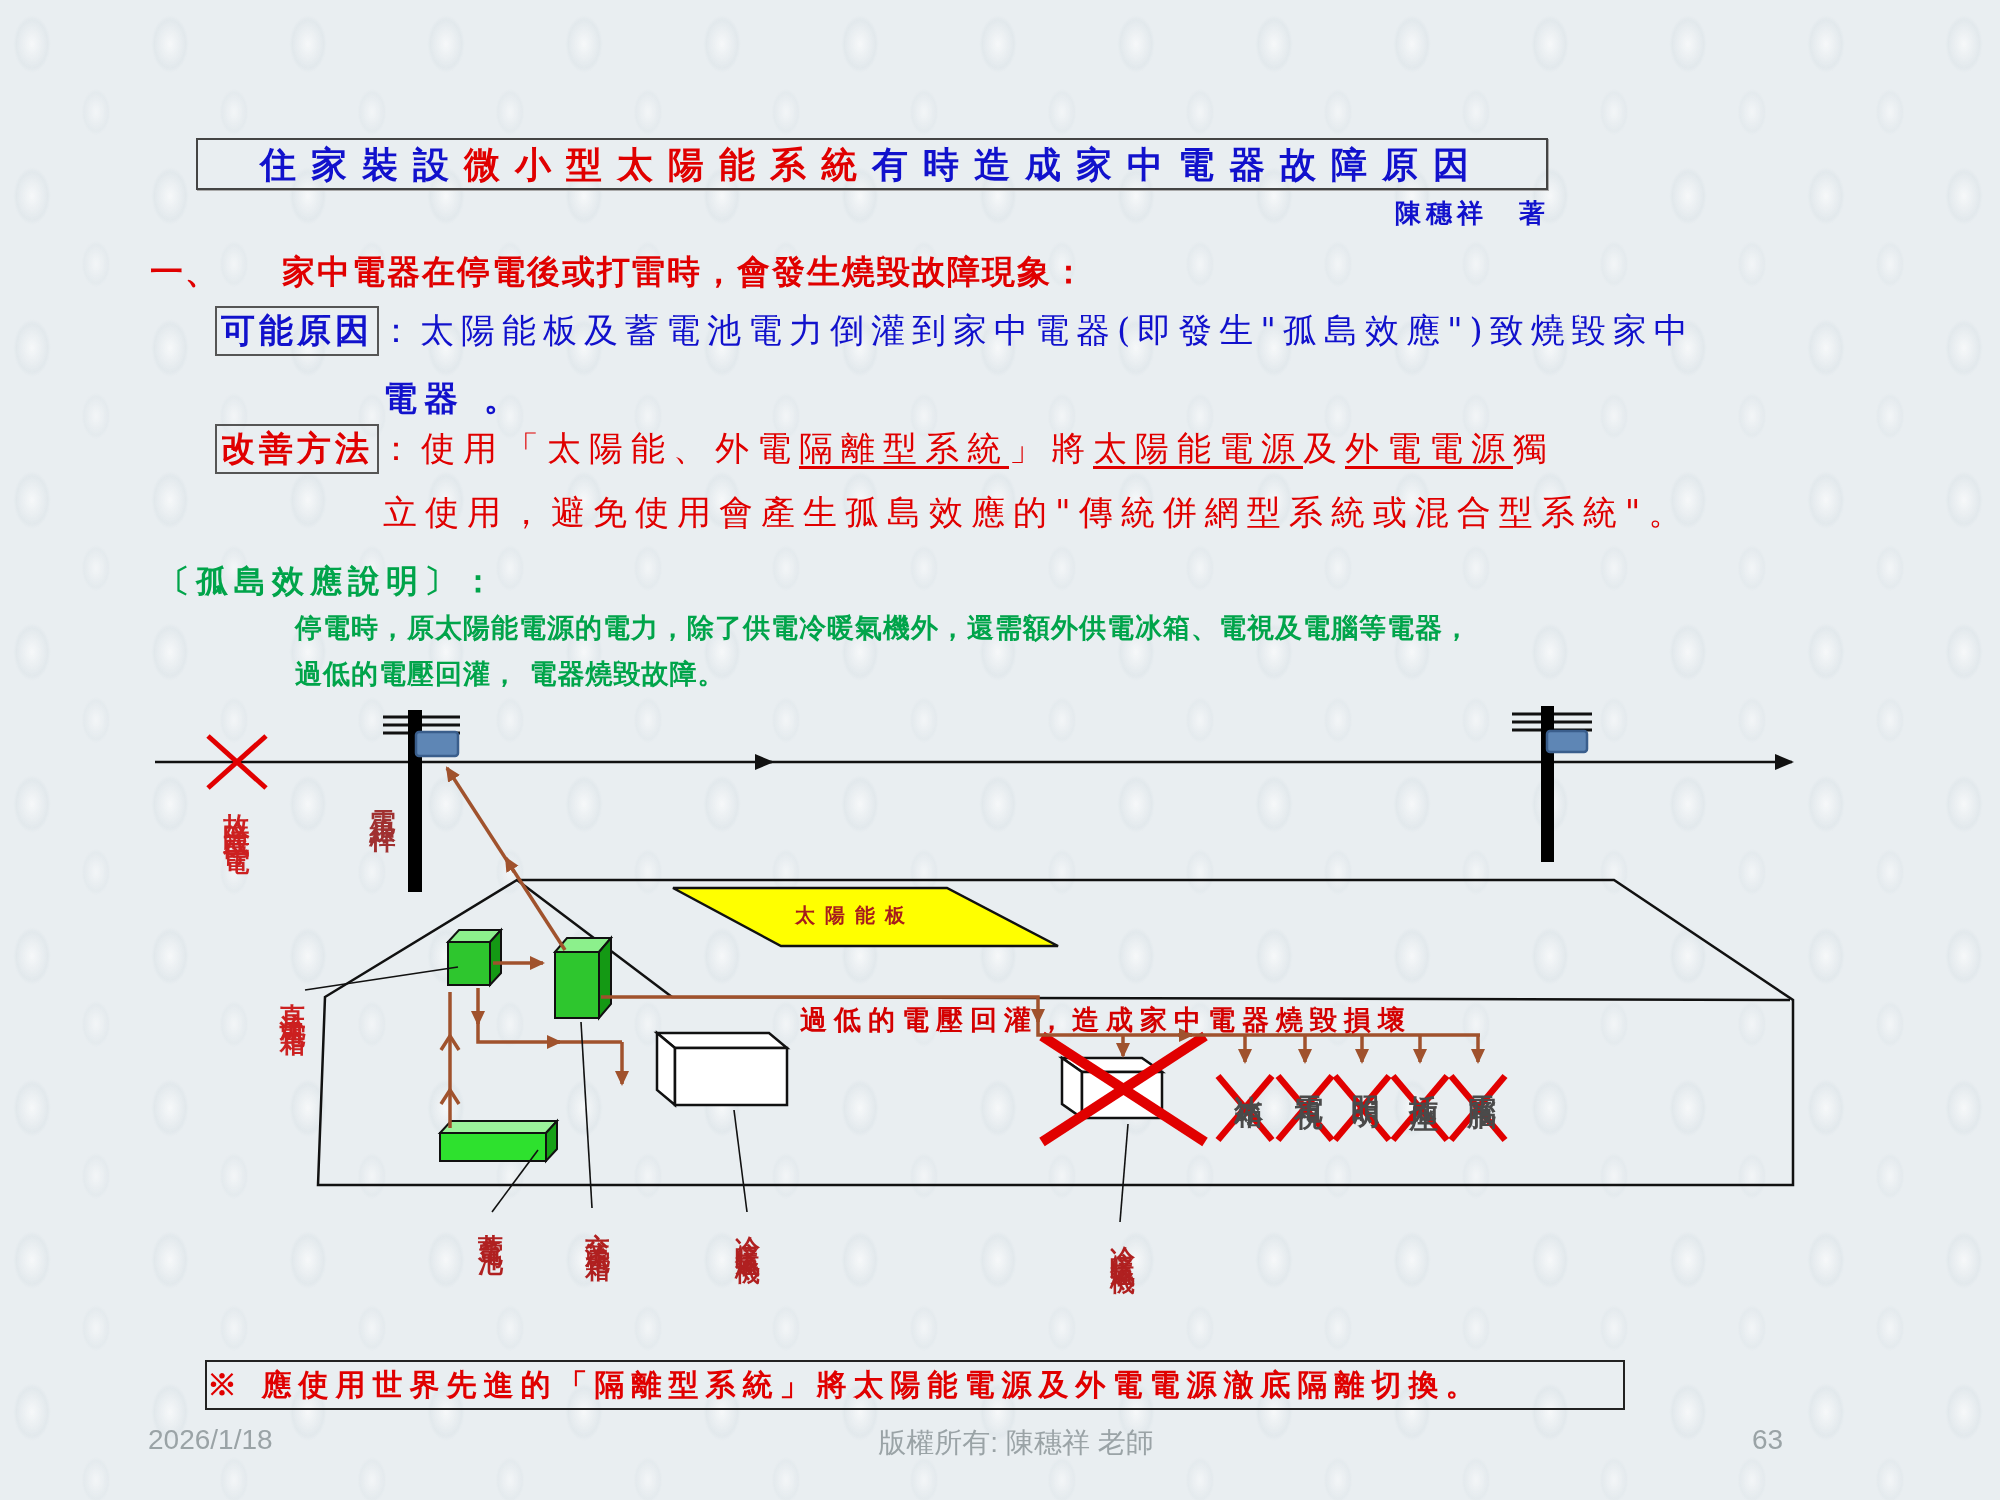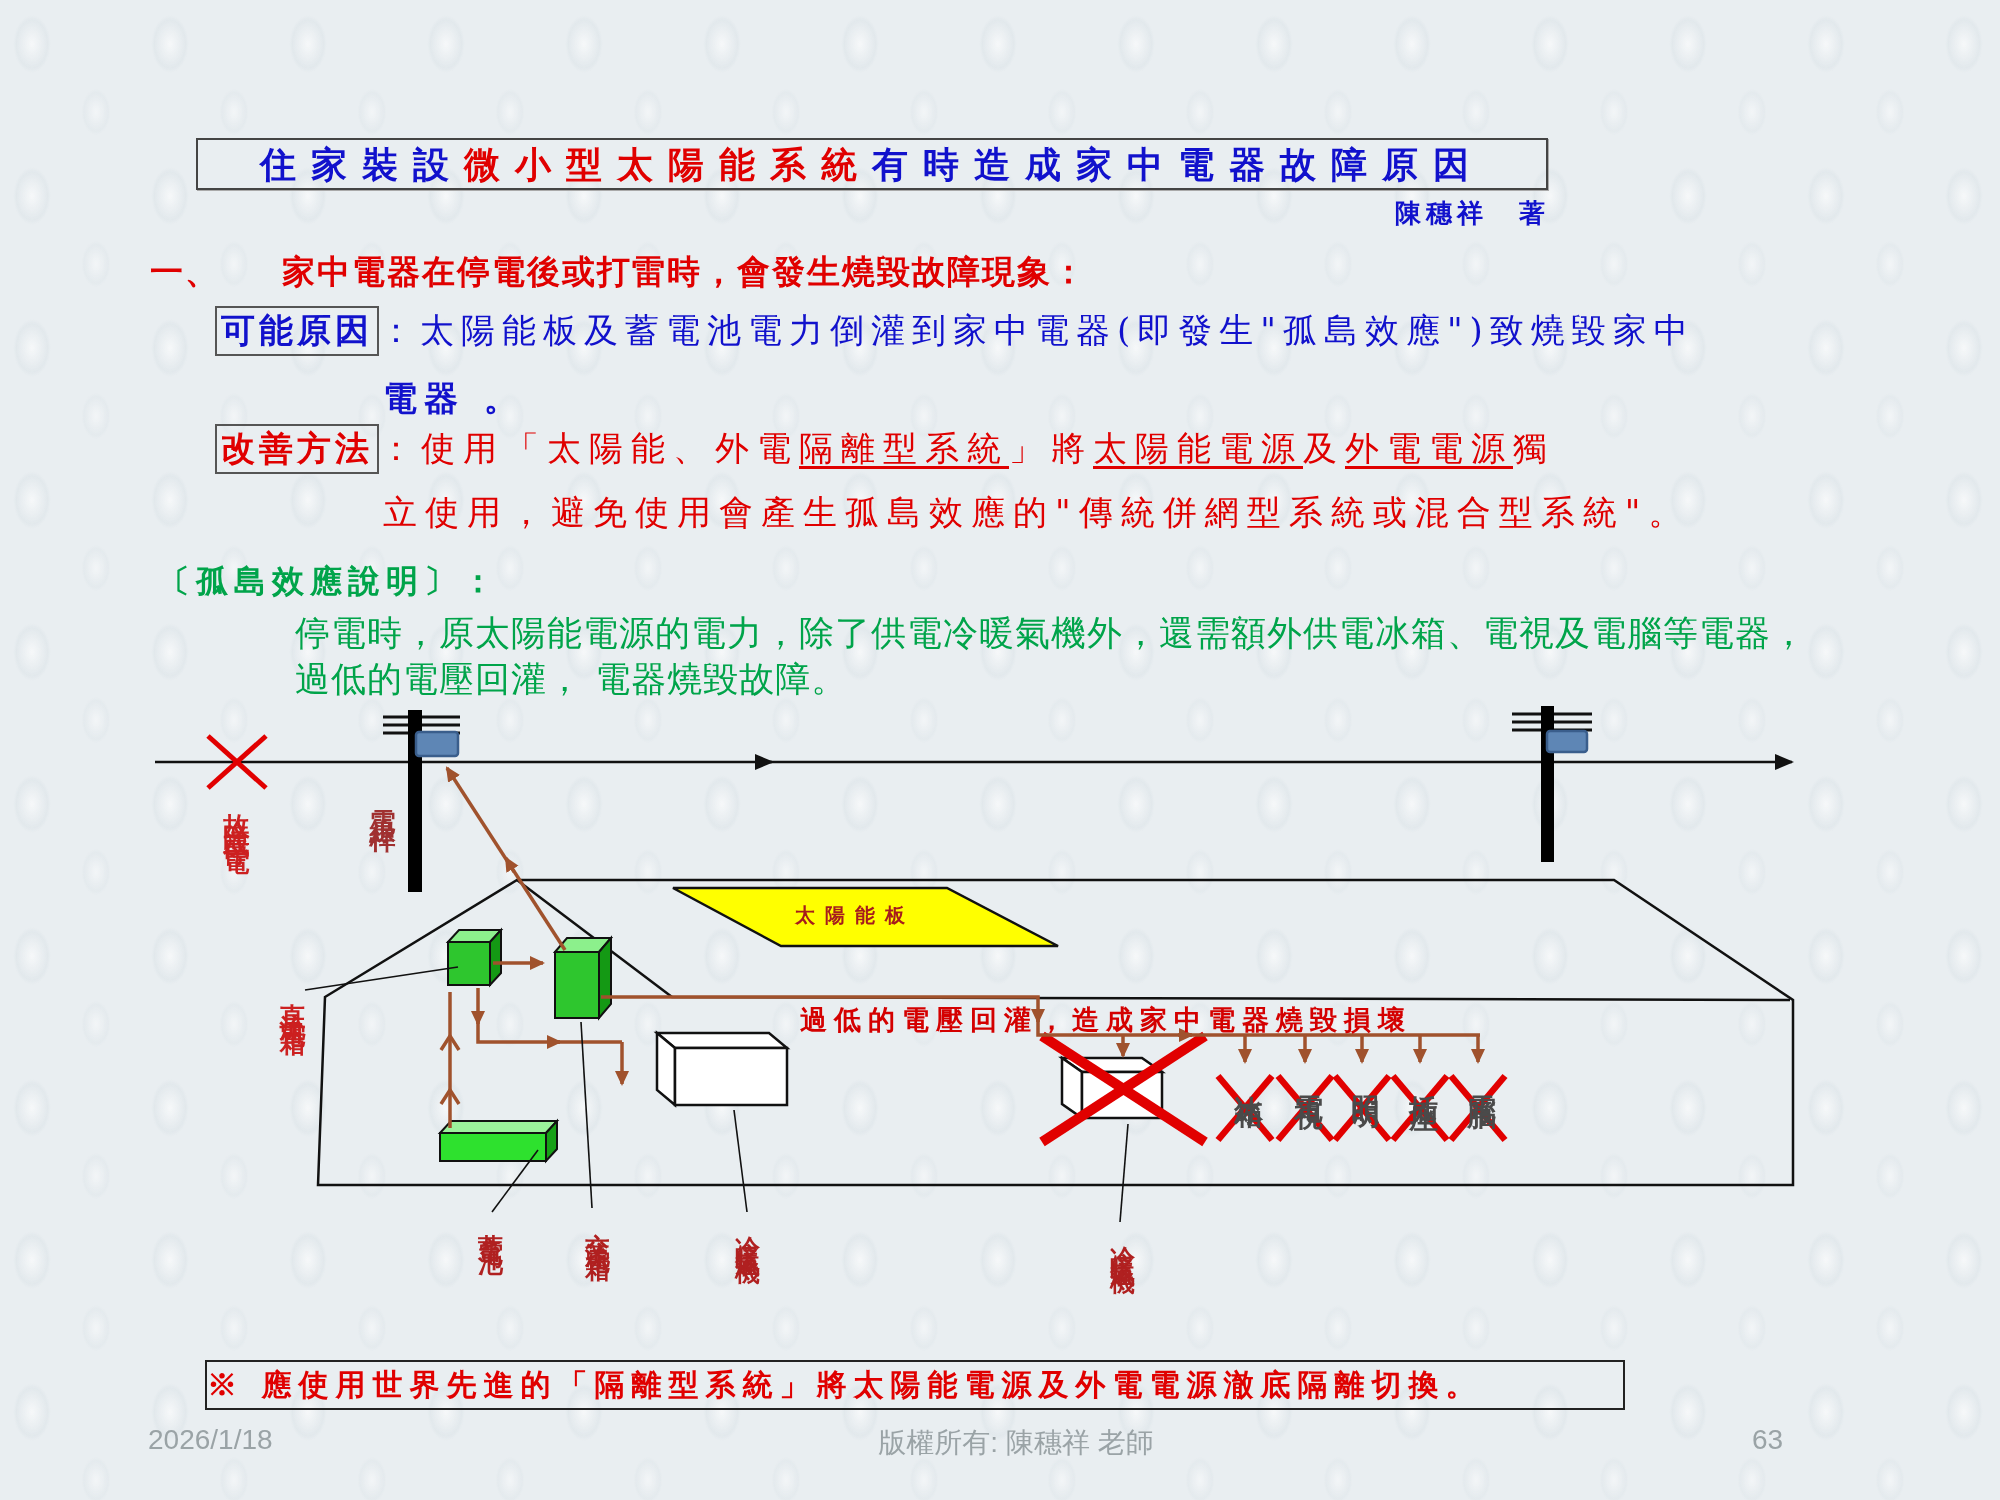--- a/index.html
+++ b/index.html
@@ -19,21 +19,21 @@
   .h-red{left:150px;top:250px;font-size:33px;font-weight:bold;color:#e00000;letter-spacing:2px;white-space:nowrap;}
   .h-red .gap{display:inline-block;width:62px;}
   .row{white-space:nowrap;}
   .cause-row{left:215px;top:306px;font-size:34px;letter-spacing:7px;color:#1111cc;}
   .label-box{display:inline-block;border:2px solid #555;padding:0 4px;font-weight:bold;letter-spacing:4px;text-align:right;}
   .cause2{left:383px;top:376px;font-size:34px;letter-spacing:7px;color:#1111cc;font-weight:bold;}
   .fix-row{left:215px;top:424px;font-size:34px;letter-spacing:8px;color:#e00000;}
   .fix-row u, .fix2 u{text-underline-offset:6px;}
   .fix2{left:383px;top:490px;font-size:34px;letter-spacing:8px;color:#e00000;white-space:nowrap;}
   .island-title{left:158px;top:548px;font-size:32px;font-weight:bold;letter-spacing:6px;color:#00a44a;white-space:nowrap;margin-top:12px;}
-  .island-line{font-size:35px;font-weight:normal;color:#00a44a;letter-spacing:1px;white-space:nowrap;}
+  .island-line{font-size:27px;font-weight:bold;color:#00a44a;letter-spacing:1px;white-space:nowrap;}
   .v{writing-mode:vertical-rl;text-orientation:upright;font-weight:bold;white-space:nowrap;}
   .lbl-red{color:#cc2020;font-size:26px;letter-spacing:9px;}
   .lbl-dark{color:#a03030;font-size:26px;letter-spacing:9px;}
   .lbl-b{color:#b02020;font-size:25px;letter-spacing:8px;}
   .solar-lbl{left:795px;top:902px;font-size:20px;font-weight:bold;letter-spacing:10px;color:#a61c1c;white-space:nowrap;text-align:center;}
   .backflow{left:800px;top:1002px;font-size:27px;font-weight:bold;letter-spacing:7px;color:#d40000;white-space:nowrap;}
   .appl{color:#4a4a4a;font-size:29px;letter-spacing:5px;font-weight:bold;}
   .banner{left:205px;top:1360px;width:1416px;height:46px;border:2px solid #222;text-align:left;line-height:46px;
     font-size:30px;font-weight:bold;letter-spacing:7px;color:#e00000;white-space:nowrap;}
   .foot{font-size:28px;color:#9aa3a6;font-family:"Liberation Sans","DejaVu Sans",sans-serif;}

